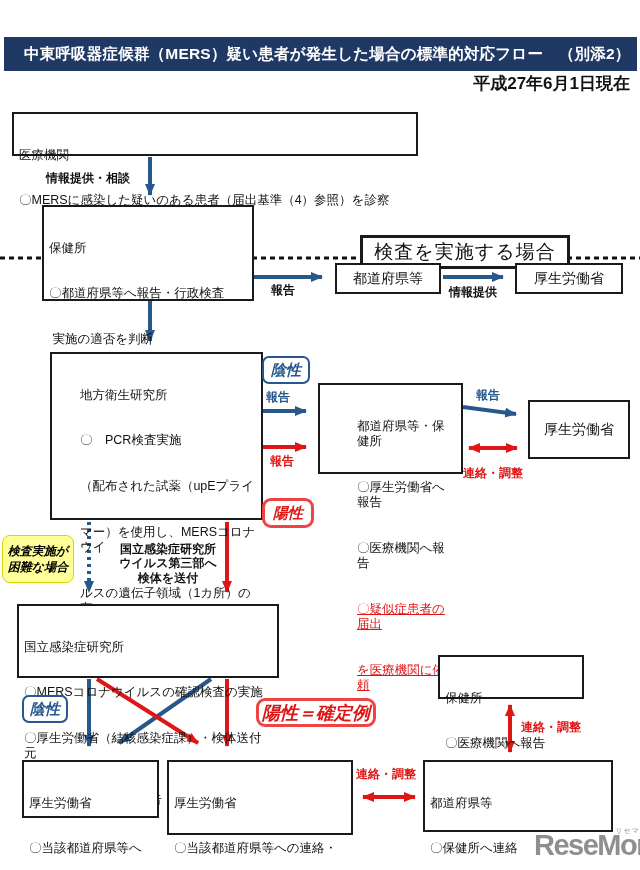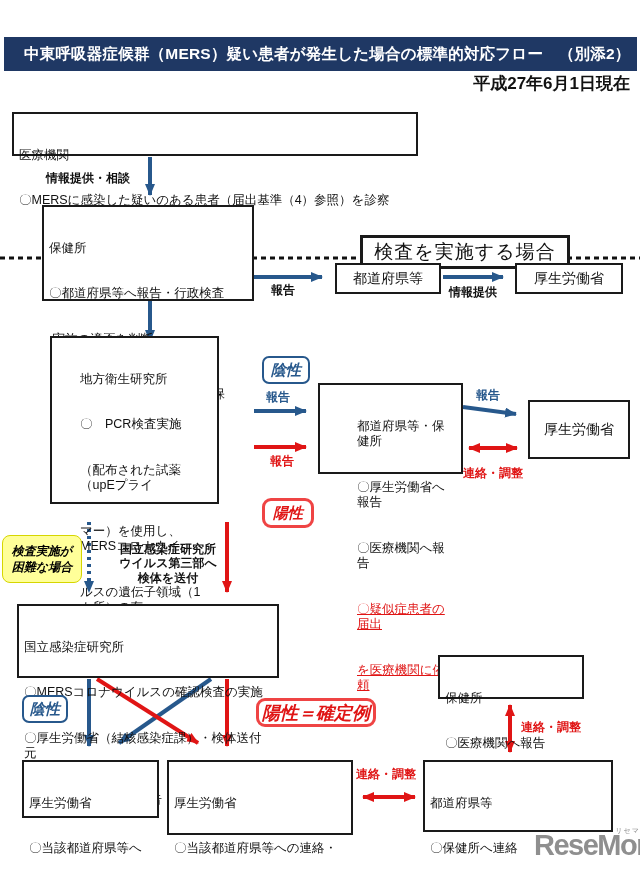--- a/index.html
+++ b/index.html
@@ -93,21 +93,21 @@
   <div class="box center banner" style="left:360px;top:213px;width:210px;height:34px;margin-top:22px;">検査を実施する場合</div>
 
   <div class="lbl" style="left:271px;top:283px;">報告</div>
 
   <div class="box center" style="left:335px;top:263px;width:106px;height:31px;font-size:14px;">都道府県等</div>
 
   <div class="lbl" style="left:449px;top:285px;">情報提供</div>
 
   <div class="box center" style="left:515px;top:263px;width:108px;height:31px;font-size:14px;">厚生労働省</div>
 
-  <div class="box" style="left:50px;top:336px;width:169px;height:168px;padding-left:28px;">
+  <div class="box" style="left:50px;top:352px;width:213px;height:168px;padding-left:28px;">
     <div>地方衛生研究所</div>
     <div>〇　PCR検査実施</div>
     <div>（配布された試薬（upEプライ</div>
     <div>マー）を使用し、MERSコロナウイ</div>
     <div>ルスの遺伝子領域（1カ所）の有</div>
     <div>無を確認）</div>
   </div>
 
   <div class="pill pill-blue" style="left:262px;top:356px;width:48px;height:28px;">陰性</div>
   <div class="lbl lbl-blue" style="left:266px;top:390px;">報告</div>
@@ -120,21 +120,21 @@
     <div>〇医療機関へ報告</div>
     <div class="redline">〇疑似症患者の届出</div>
     <div class="redline">を医療機関に依頼</div>
   </div>
 
   <div class="lbl lbl-blue" style="left:476px;top:388px;">報告</div>
   <div class="lbl lbl-red" style="left:463px;top:466px;">連絡・調整</div>
 
   <div class="box center" style="left:528px;top:400px;width:102px;height:59px;font-size:14px;">厚生労働省</div>
 
-  <div class="pill pill-yellow" style="left:2px;top:535px;width:80px;height:48px;">
+  <div class="pill pill-yellow" style="left:2px;top:535px;width:72px;height:48px;">
     <div>検査実施が</div>
     <div>困難な場合</div>
   </div>
 
   <div class="lbl multiline" style="left:100px;top:542px;width:136px;">
     <div>国立感染症研究所</div>
     <div>ウイルス第三部へ</div>
     <div>検体を送付</div>
   </div>
 

